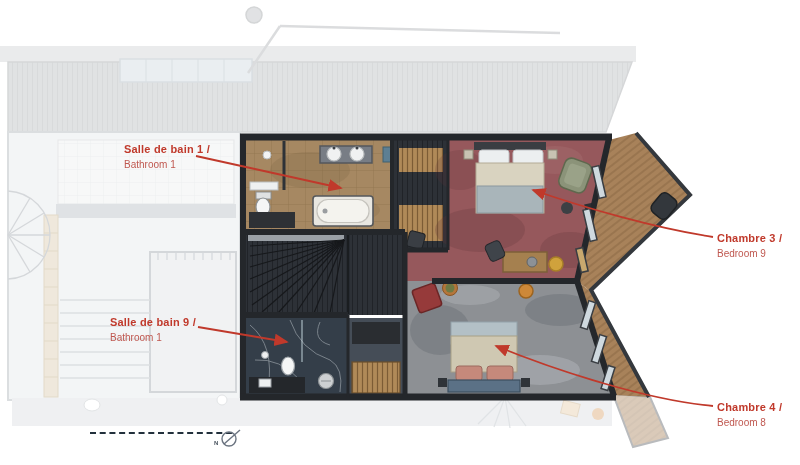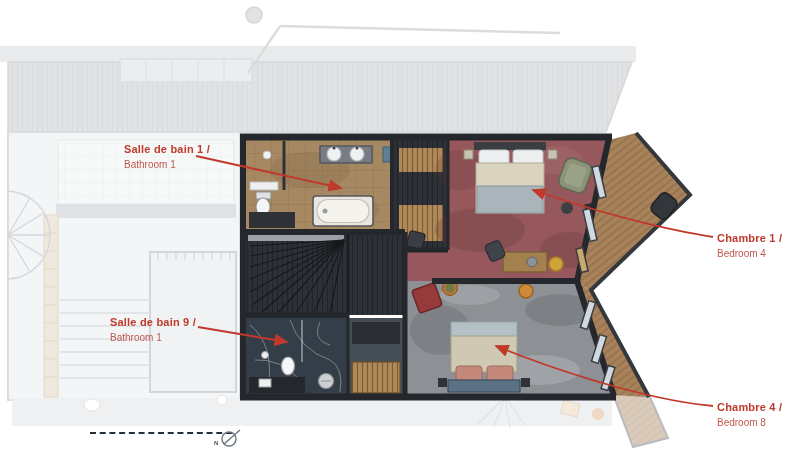--- a/index.html
+++ b/index.html
@@ -319,22 +319,22 @@
 
 <div class="ann" style="left:124px;top:143px;">
   <span class="p">Salle de bain 1 /</span>
   <span class="s">Bathroom 1</span>
 </div>
 <div class="ann" style="left:110px;top:316px;">
   <span class="p">Salle de bain 9 /</span>
   <span class="s">Bathroom 1</span>
 </div>
 <div class="ann" style="left:717px;top:232px;">
-  <span class="p">Chambre 1 /</span>
-  <span class="s">Bedroom 4</span>
+  <span class="p">Chambre 3 /</span>
+  <span class="s">Bedroom 9</span>
 </div>
 <div class="ann" style="left:717px;top:401px;">
   <span class="p">Chambre 4 /</span>
   <span class="s">Bedroom 8</span>
 </div>
 
 <div id="legend">
   <div class="dash"></div>
 </div>
 

